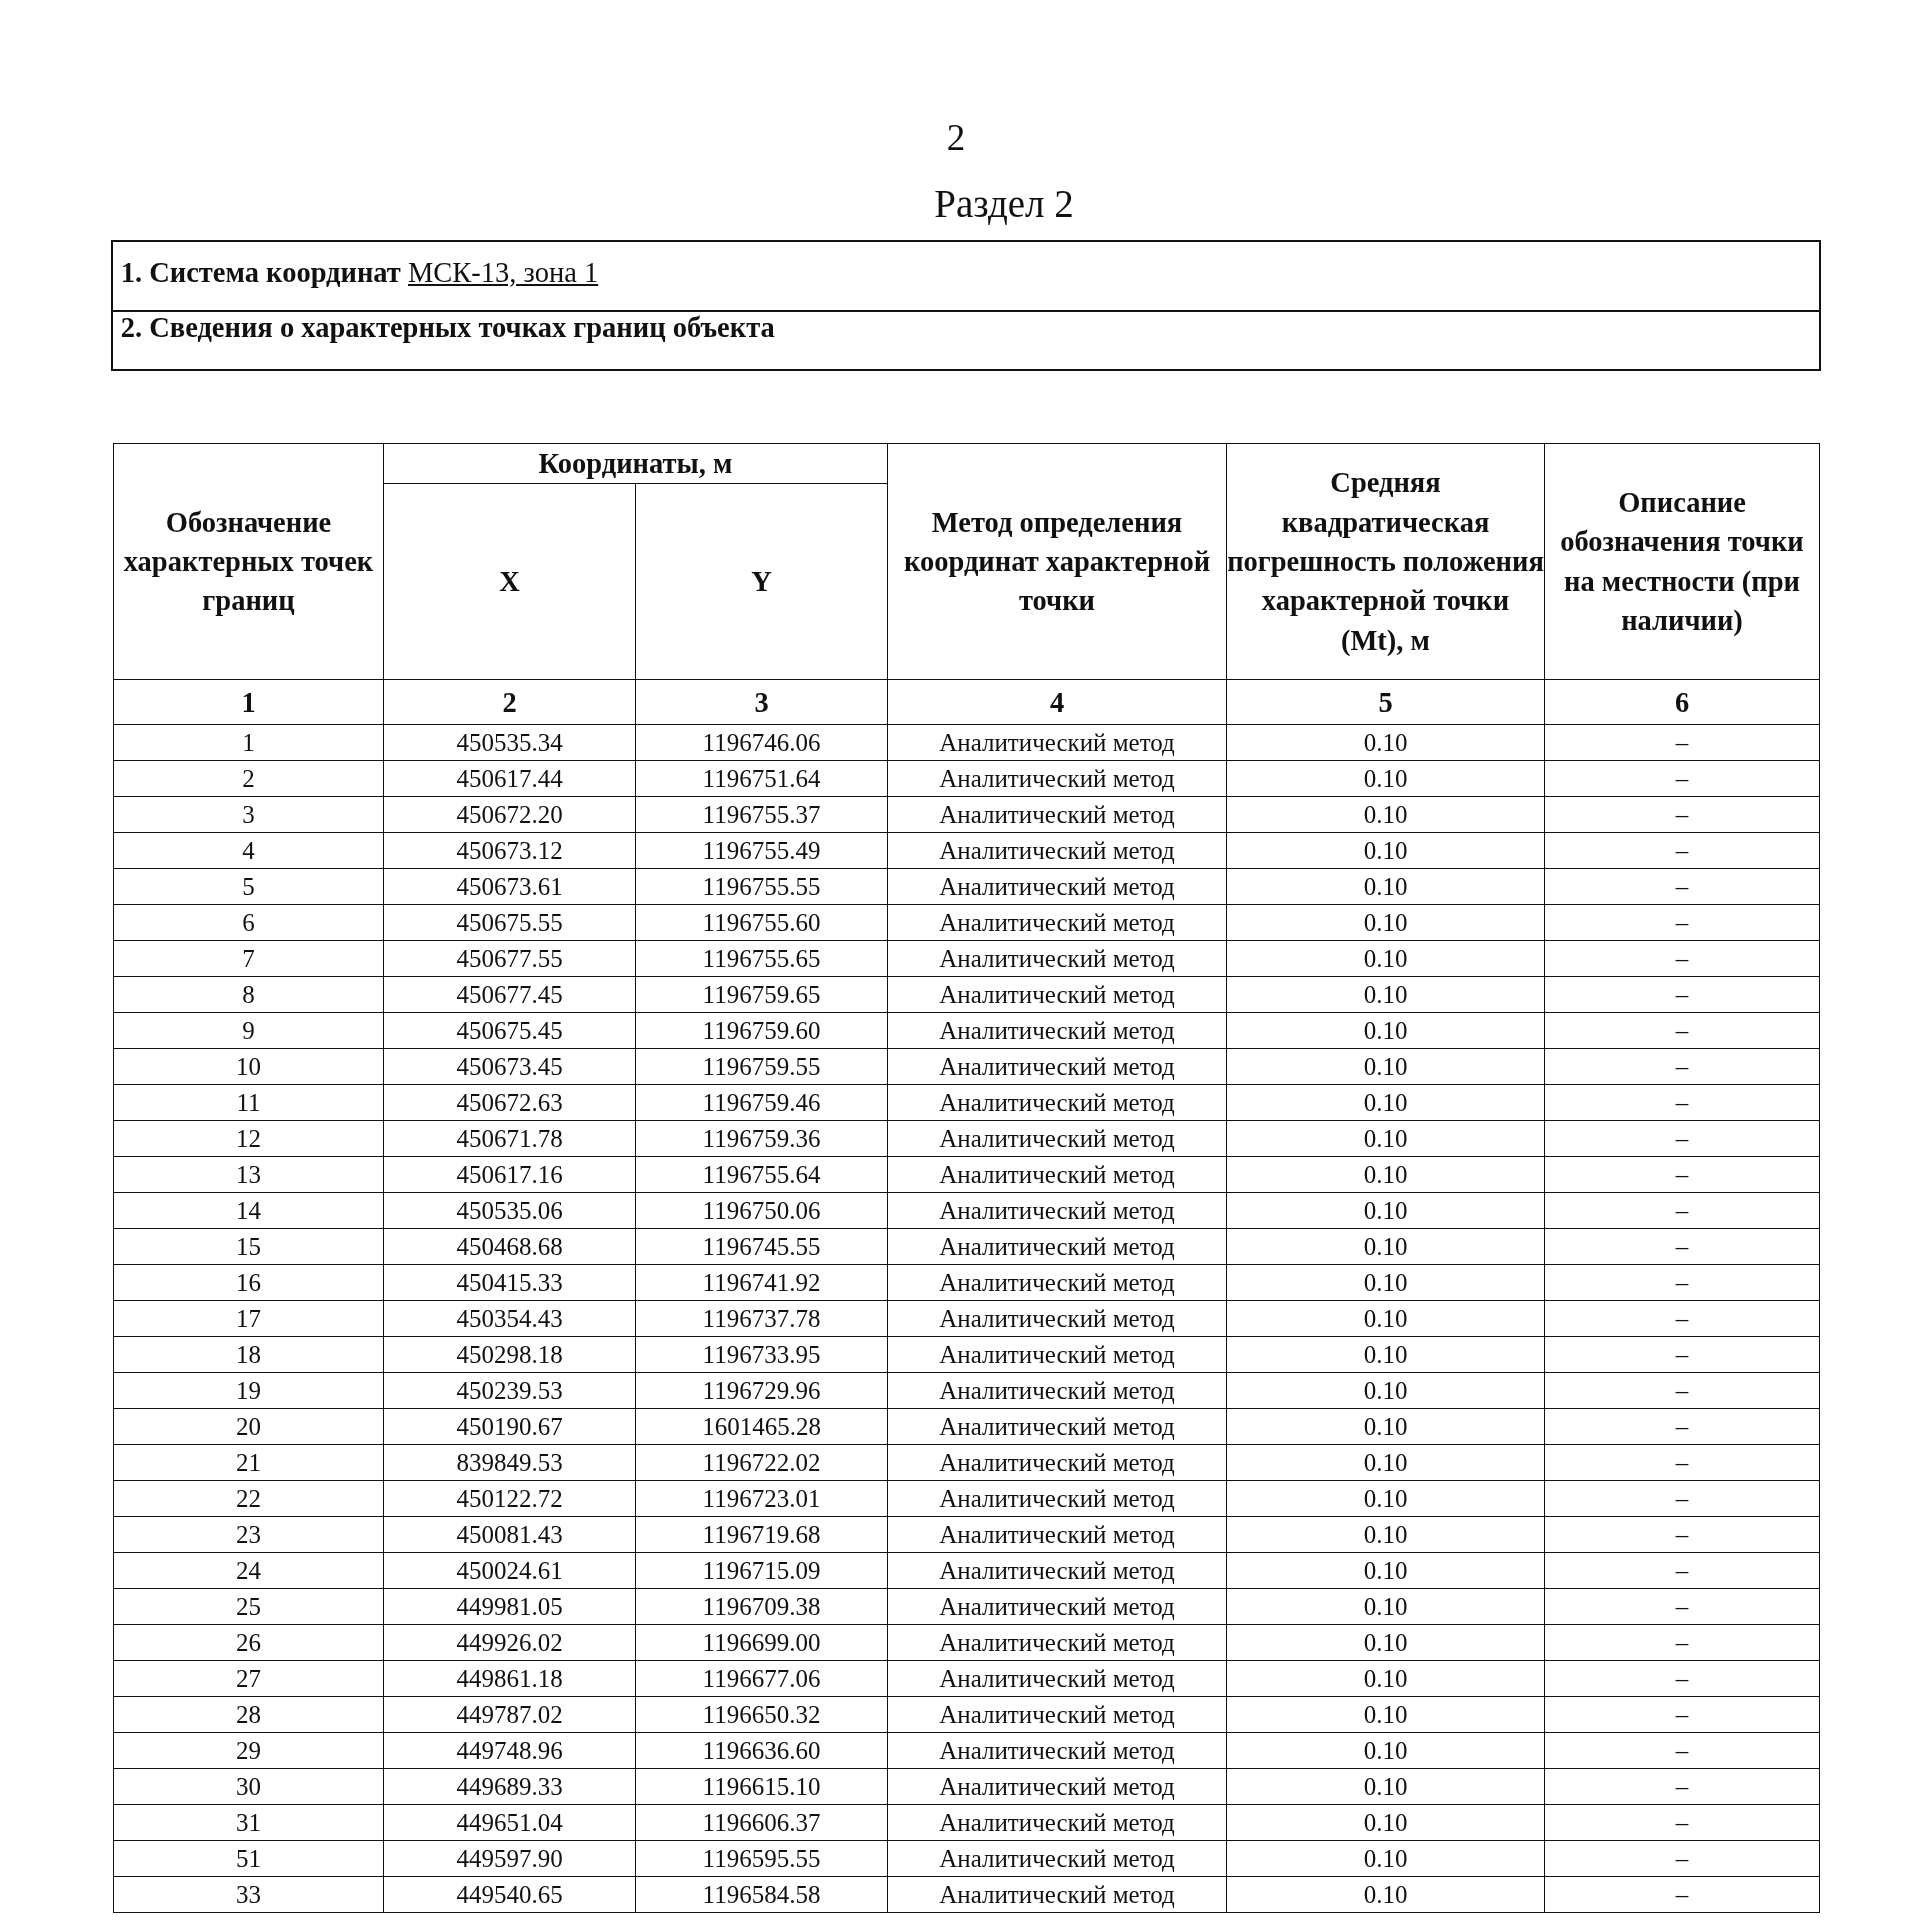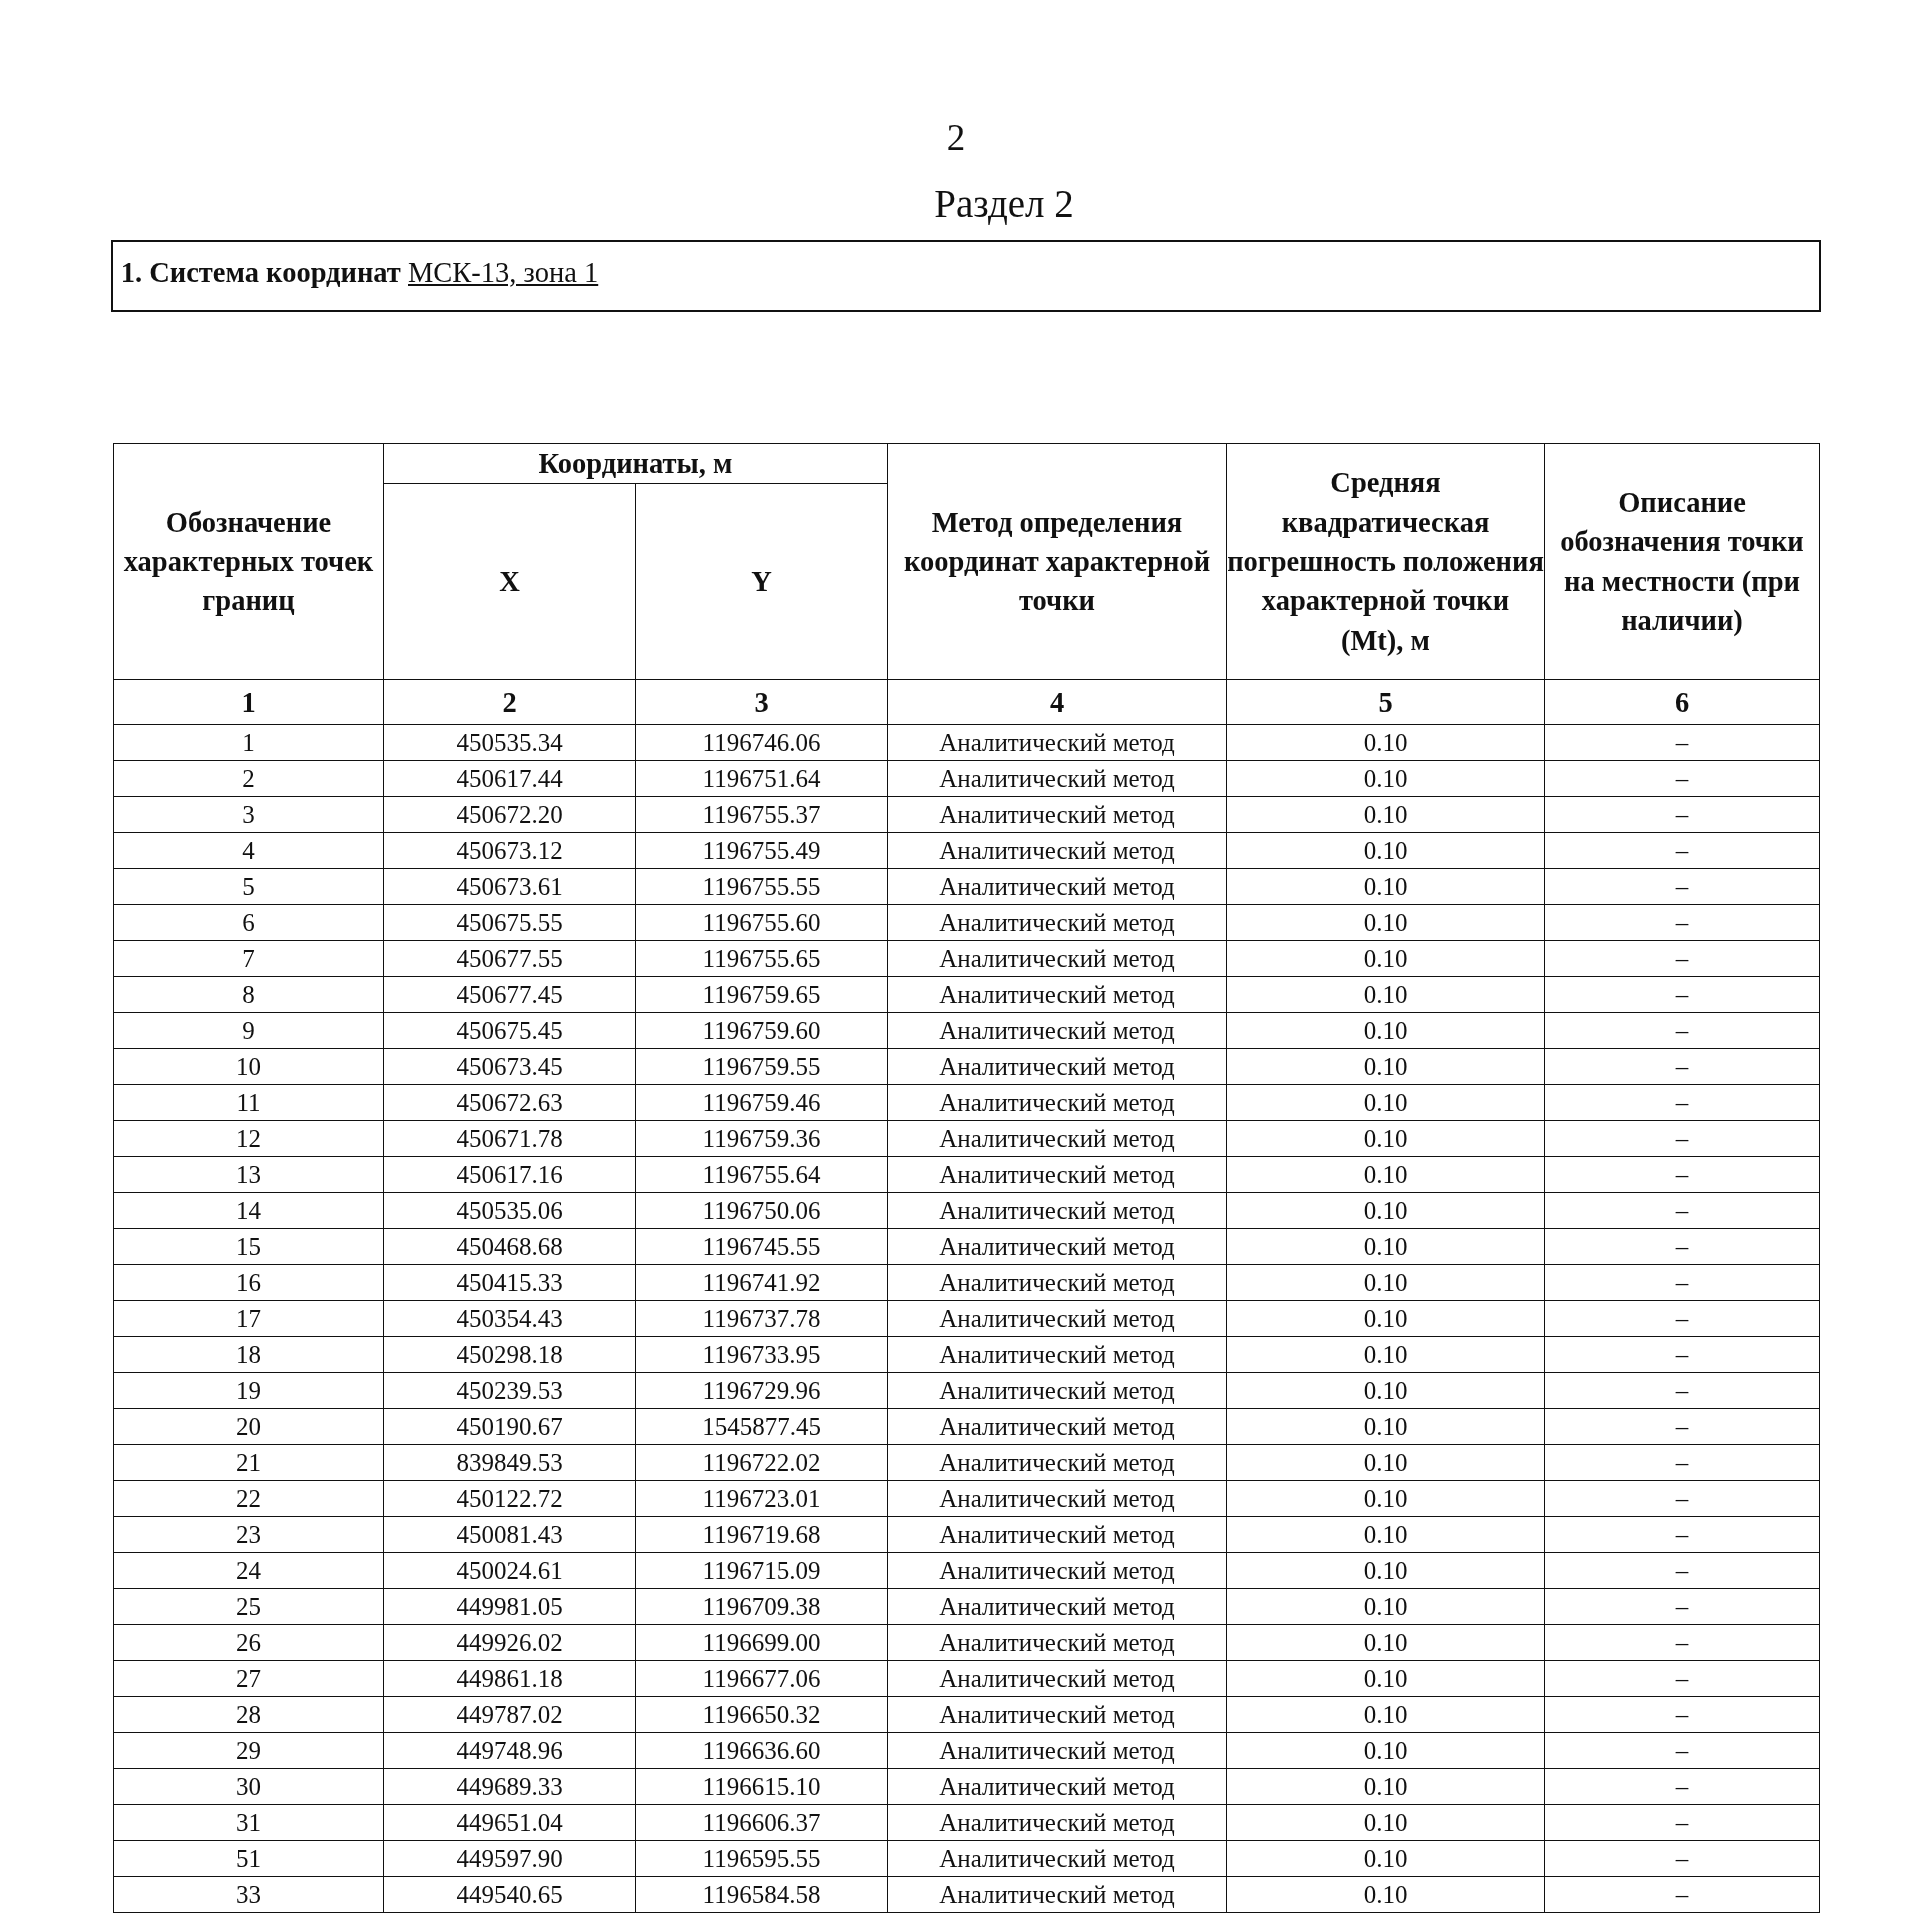--- a/index.html
+++ b/index.html
@@ -27,20 +27,21 @@
 </head>
 <body>
 
 <div class="page-num">2</div>
 <div class="section-title">Раздел 2</div>
 
 <div class="frame">
   <div class="frame-row frame-line">
     <span>1. Система координат </span><u>МСК-13, зона 1</u>
   </div>
+  <div class="frame-row frame-line2">2. Сведения о характерных точках границ объекта</div>
 </div>
 
 <table class="pts">
   <colgroup>
     <col style="width:270px">
       <col style="width:252px">
       <col style="width:252px">
     <col style="width:339px">
       <col style="width:318px">
       <col style="width:275px">
@@ -215,21 +216,21 @@
         <td>19</td>
         <td>450239.53</td>
         <td>1196729.96</td>
         <td>Аналитический метод</td>
         <td>0.10</td>
         <td class="desc">–</td>
       </tr>
       <tr>
         <td>20</td>
         <td>450190.67</td>
-        <td>1545877.45</td>
+        <td>1601465.28</td>
         <td>Аналитический метод</td>
         <td>0.10</td>
         <td class="desc">–</td>
       </tr>
       <tr>
         <td>21</td>
         <td>839849.53</td>
         <td>1196722.02</td>
         <td>Аналитический метод</td>
         <td>0.10</td>

